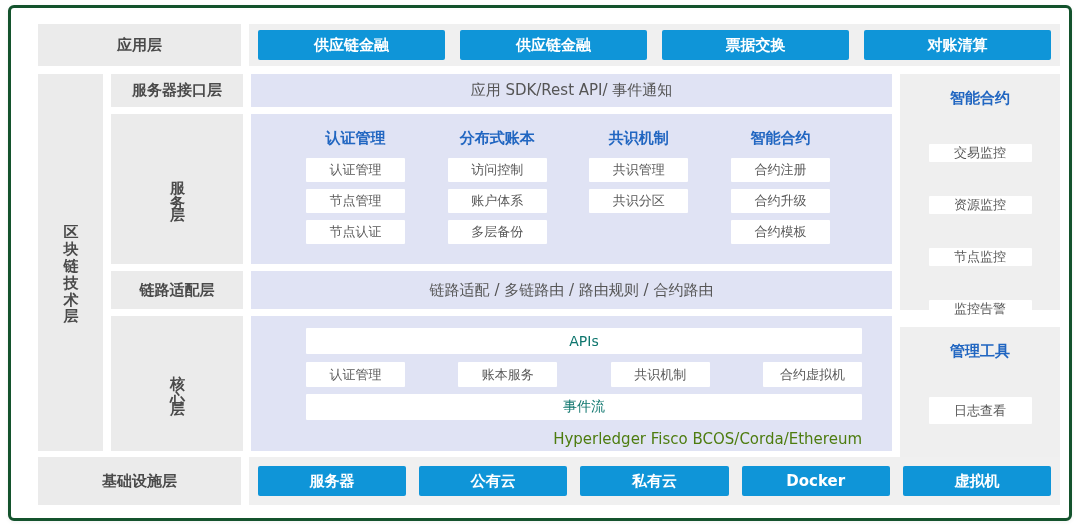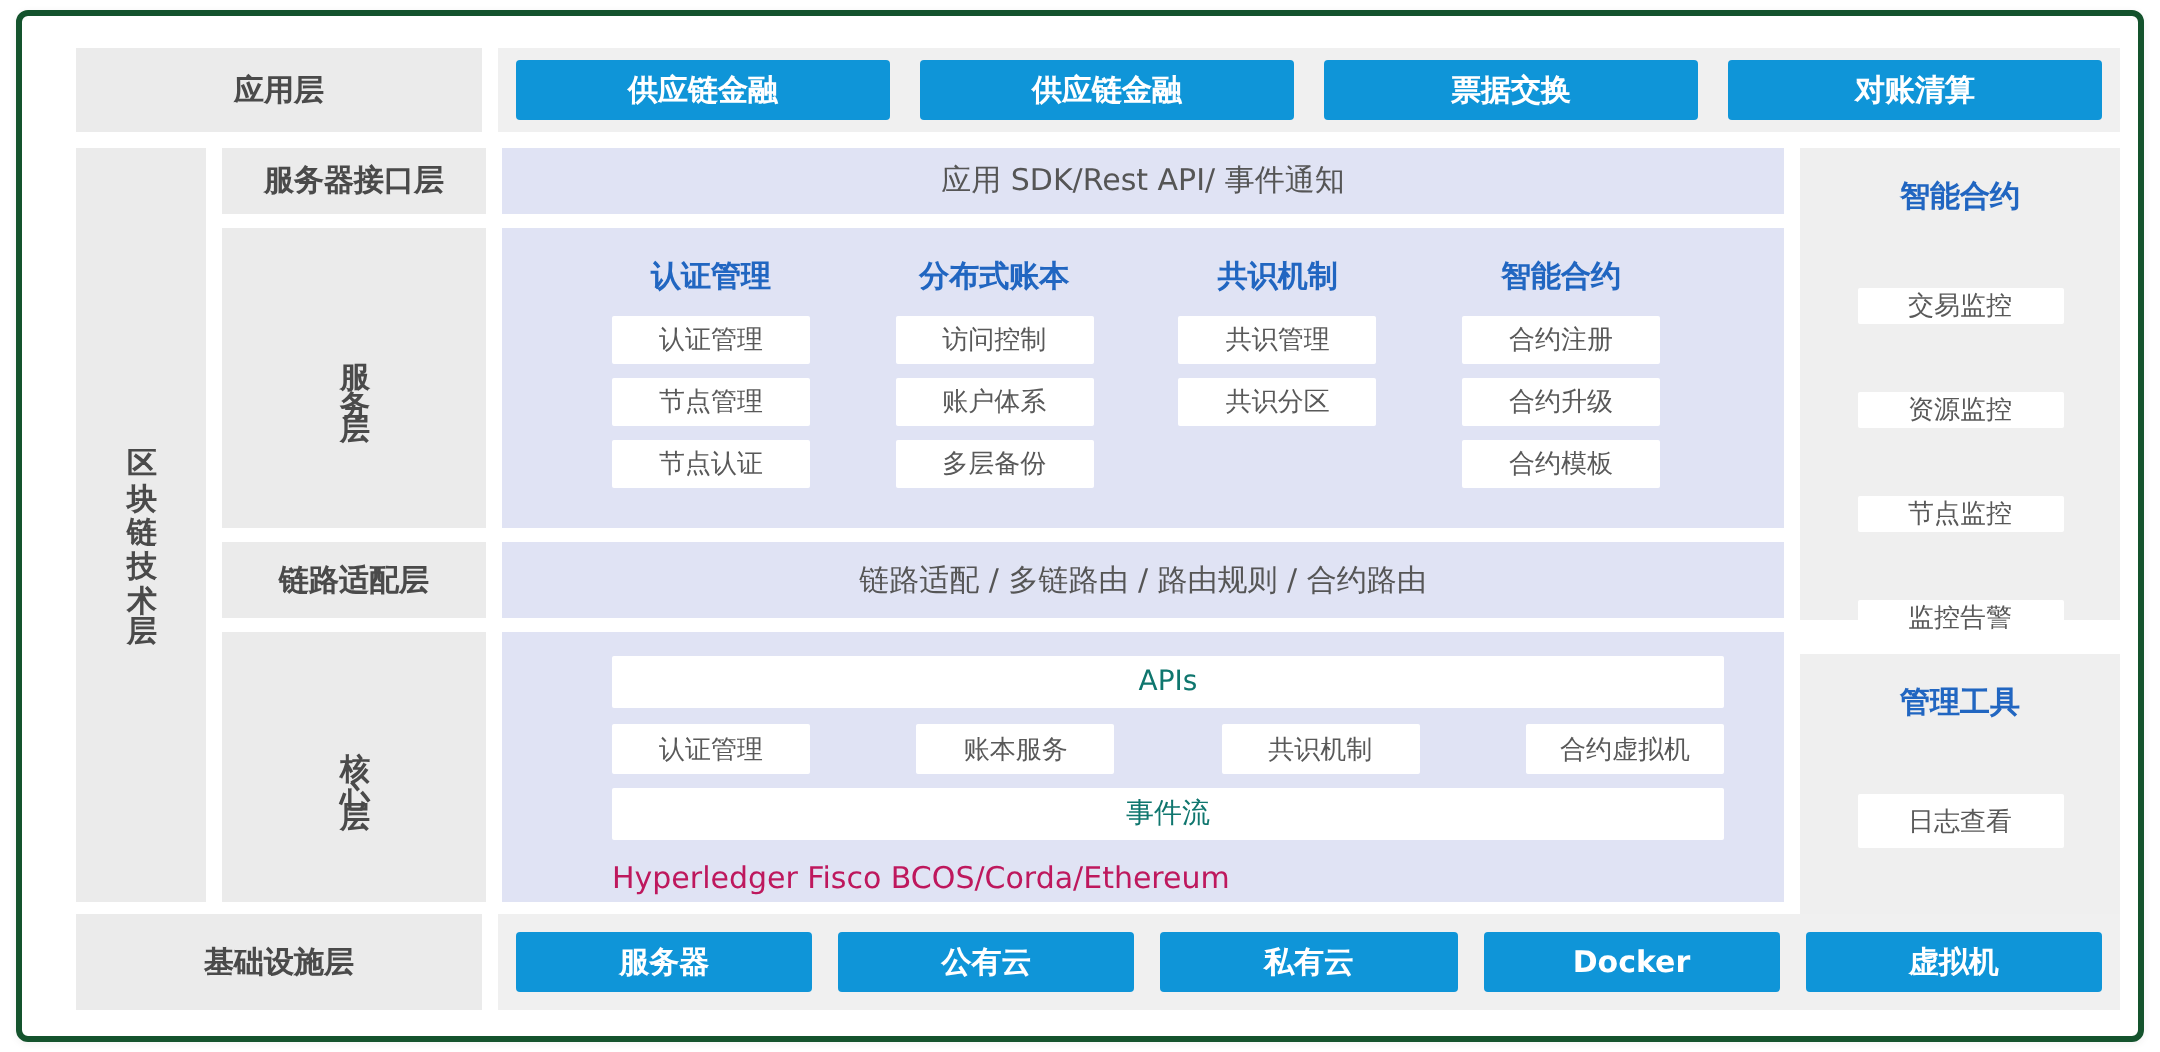--- a/index.html
+++ b/index.html
@@ -44,21 +44,21 @@
   .chip { width:99px; height:24px; background:#fff; color:#595959; font-size:13px;
           display:flex; align-items:center; justify-content:center; margin-bottom:7px;
           border-radius:1px; white-space:nowrap; }
   .core-block { padding:12px 0 0 55px; }
   .core-inner { width:556px; }
   .wide-bar { width:556px; height:26px; background:#fff; color:#0f766e; font-size:14px;
               display:flex; align-items:center; justify-content:center; border-radius:1px; }
   .mod-row { width:556px; display:flex; justify-content:space-between;
              margin:8px 0 7px 0; }
   .mod-row .chip { margin-bottom:0; height:25px; }
-  .platforms { width:556px; text-align:left; margin-top:10px; color:#be185d;
+  .platforms { width:556px; text-align:right; margin-top:10px; color:#4d7c0f;
                font-size:15px; }
   .rightcol { flex:0 0 160px; display:flex; flex-direction:column; gap:17px; }
   .panel { background:#efefef; padding-top:14px; display:flex; flex-direction:column;
            align-items:center; }
   .panel-1 { height:236px; flex:0 0 236px; }
   .panel-2 { flex:1; }
   .panel-head { height:20px; line-height:20px; font-size:15px; font-weight:bold;
                 color:#2166c1; margin-bottom:12px; }
   .panel .chip { width:103px; height:27px; margin-bottom:10px;margin-top:24px; }
 </style>

